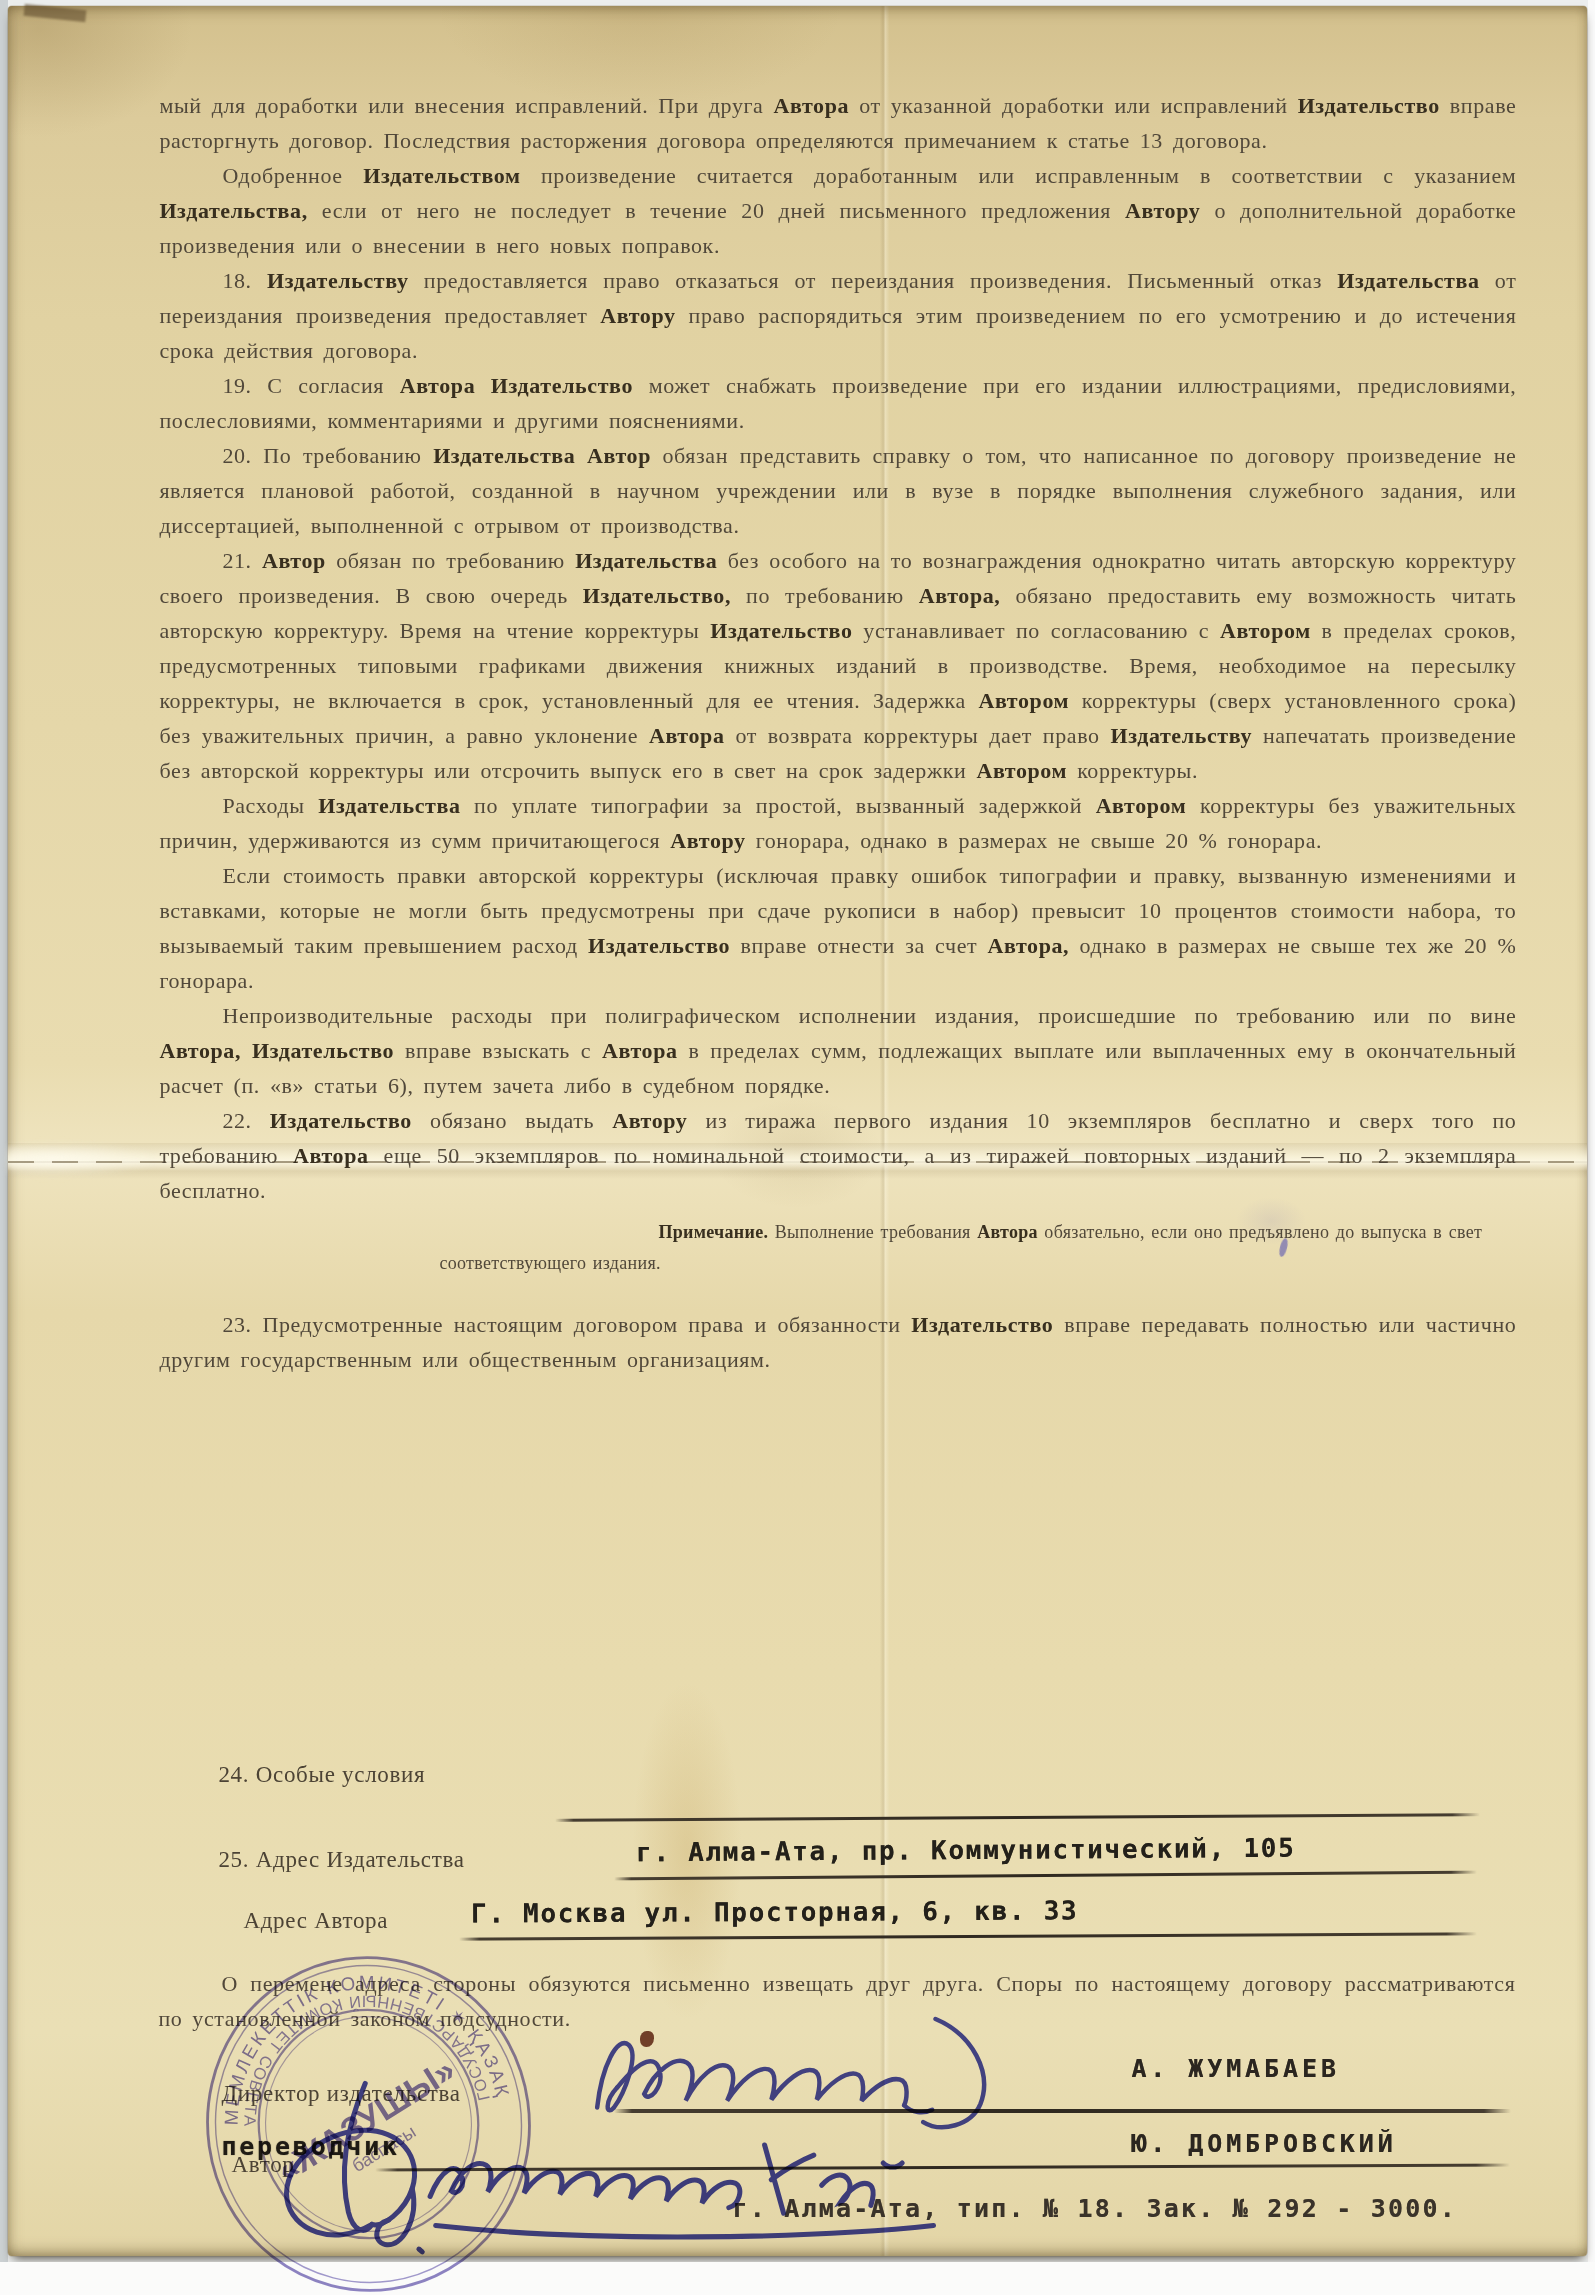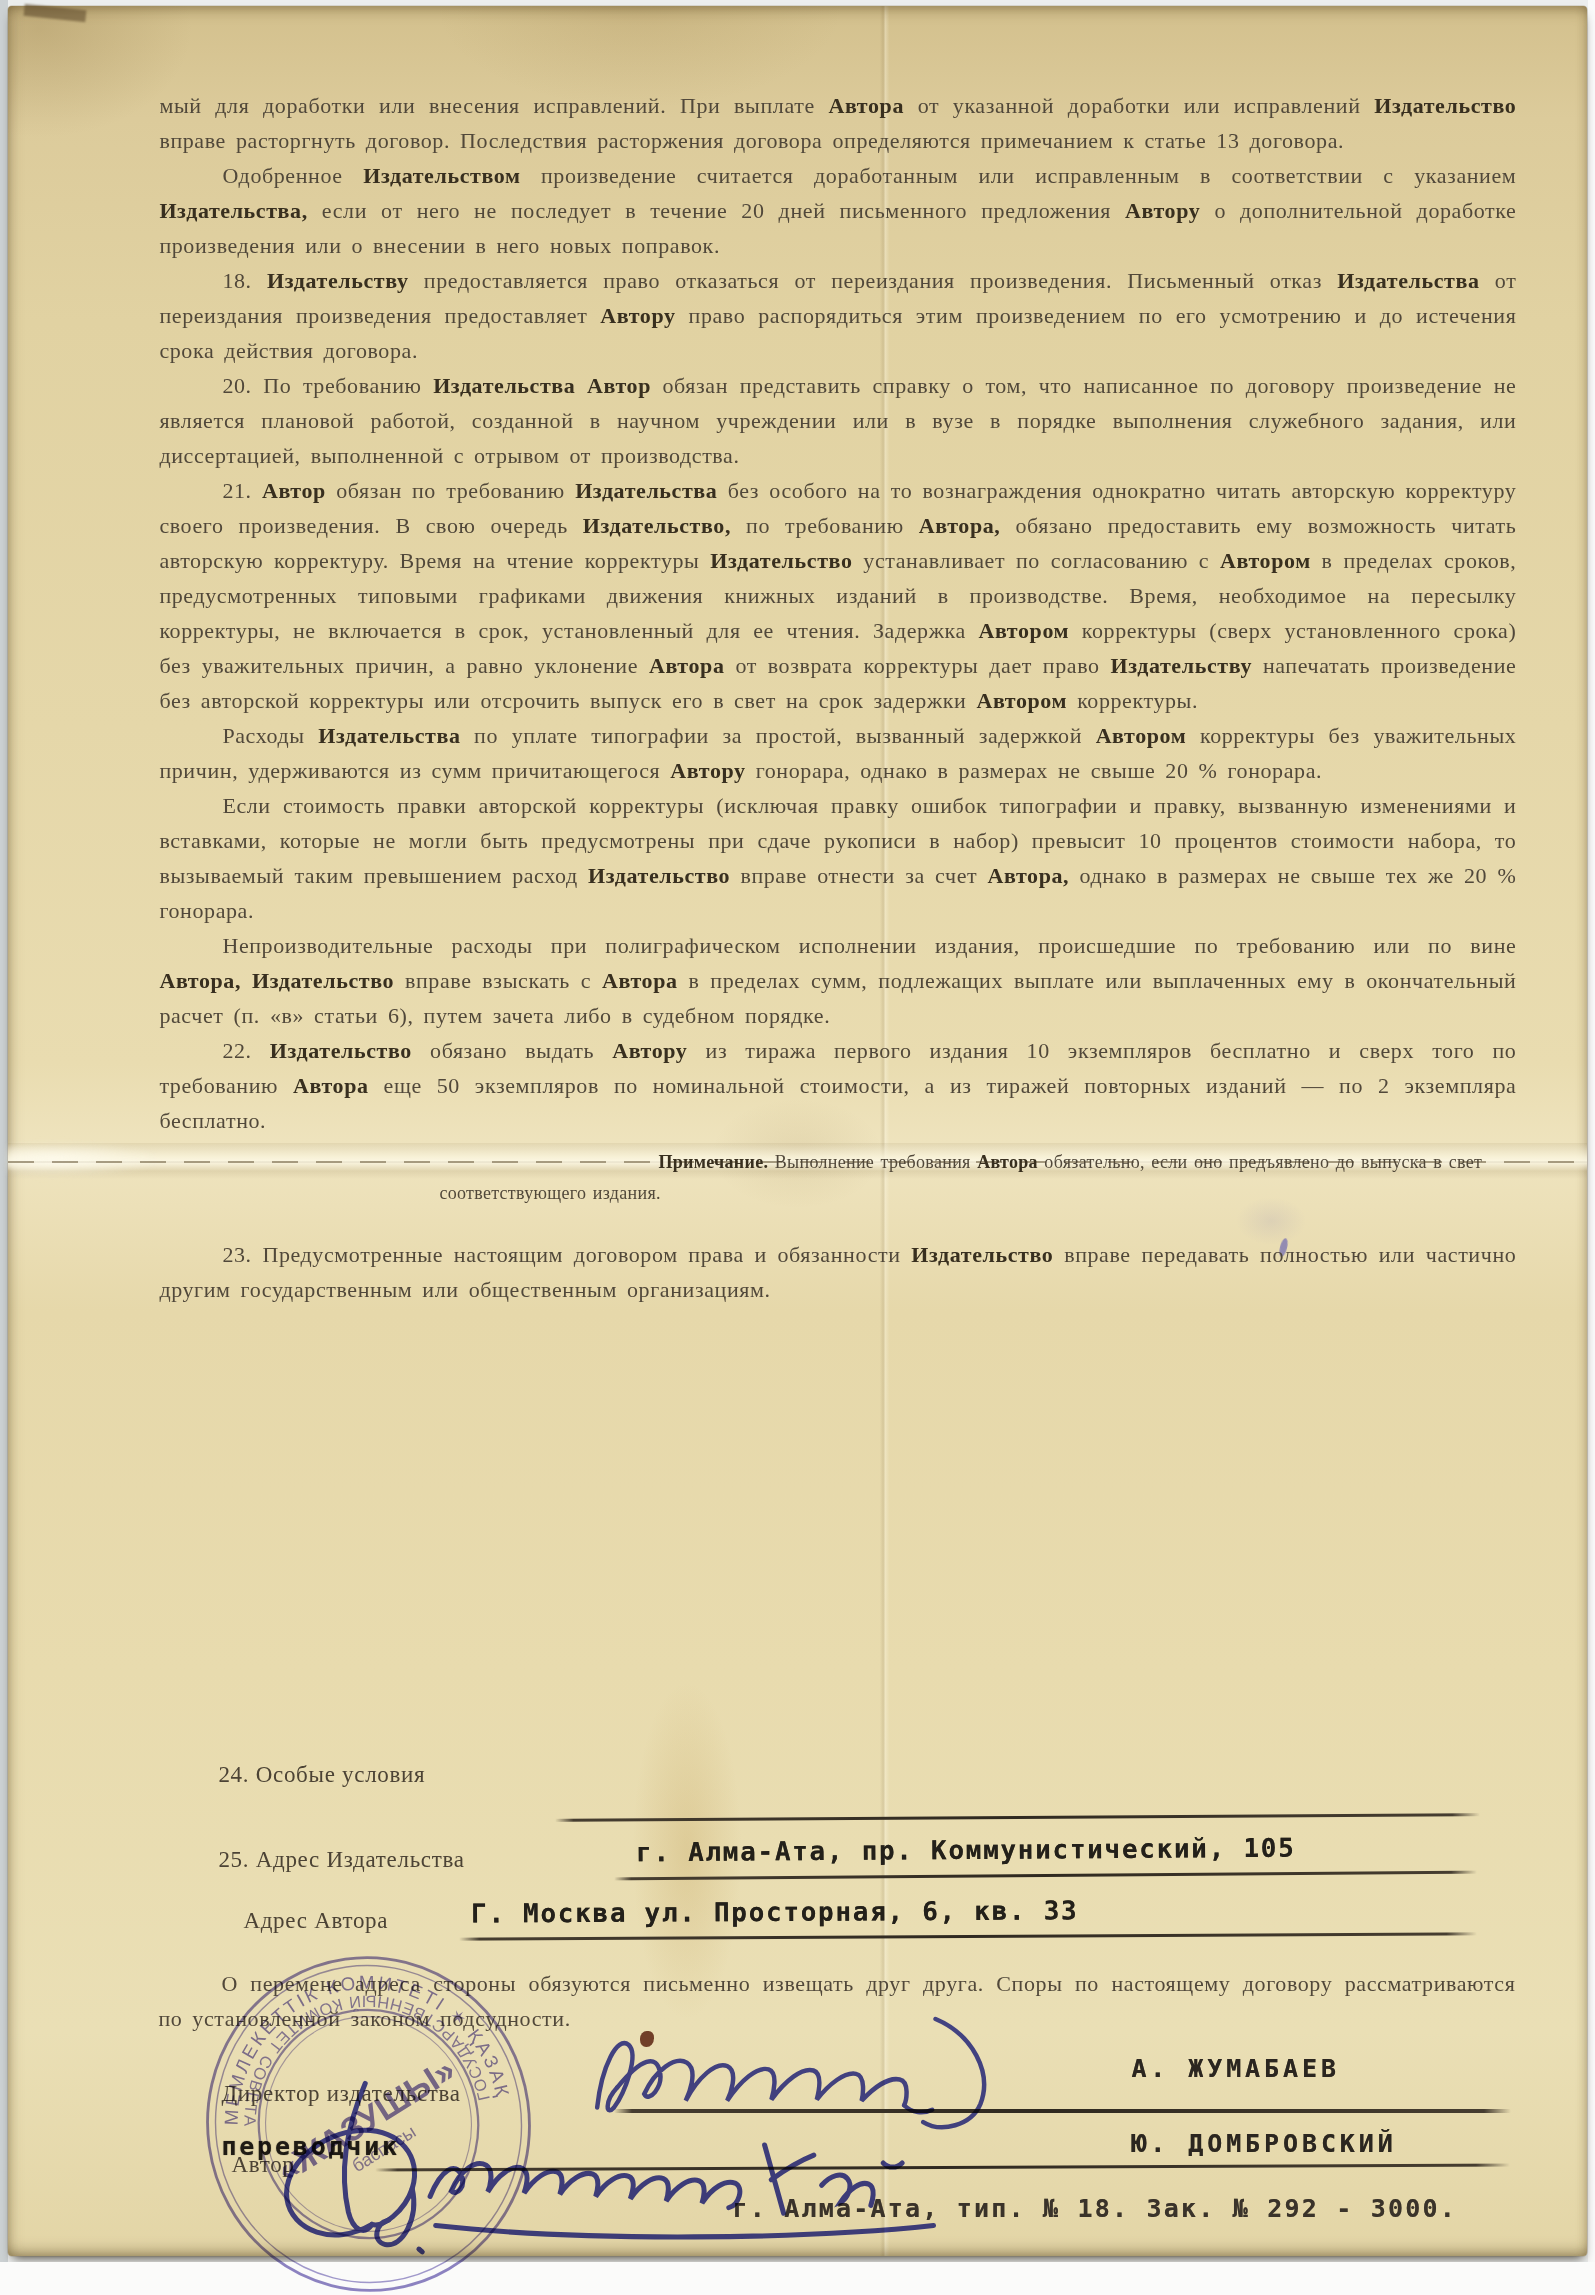--- a/index.html
+++ b/index.html
@@ -51,23 +51,24 @@
 
 <div class="stage">
   <div class="paper">
     <div class="notch"></div>
     <div class="crease"></div>
     <div class="inkdot"></div>
     <div class="rustdot"></div>
 
     <div class="body-text">
       <div>
-          <p class=""><span>мый для доработки или внесения исправлений. При выплате </span><b>Автора</b><span> от указанной доработки или исправлений </span><b>Издательство</b><span> вправе расторгнуть договор. Последствия расторжения договора определяются примечанием к статье 13 договора.</span></p>
+          <p class=""><span>мый для доработки или внесения исправлений. При друга </span><b>Автора</b><span> от указанной доработки или исправлений </span><b>Издательство</b><span> вправе расторгнуть договор. Последствия расторжения договора определяются примечанием к статье 13 договора.</span></p>
           <p class="ind"><span>Одобренное </span><b>Издательством</b><span> произведение считается доработанным или исправленным в соответствии с указанием </span><b>Издательства,</b><span> если от него не последует в течение 20 дней письменного предложения </span><b>Автору</b><span> о дополнительной доработке произведения или о внесении в него новых поправок.</span></p>
           <p class="ind"><span>18. </span><b>Издательству</b><span> предоставляется право отказаться от переиздания произведения. Письменный отказ </span><b>Издательства</b><span> от переиздания произведения предоставляет </span><b>Автору</b><span> право распорядиться этим произведением по его усмотрению и до истечения срока действия договора.</span></p>
+          <p class="ind"><span>19. С согласия </span><b>Автора Издательство</b><span> может снабжать произведение при его издании иллюстрациями, предисловиями, послесловиями, комментариями и другими пояснениями.</span></p>
           <p class="ind"><span>20. По требованию </span><b>Издательства Автор</b><span> обязан представить справку о том, что написанное по договору произведение не является плановой работой, созданной в научном учреждении или в вузе в порядке выполнения служебного задания, или диссертацией, выполненной с отрывом от производства.</span></p>
           <p class="ind"><span>21. </span><b>Автор</b><span> обязан по требованию </span><b>Издательства</b><span> без особого на то вознаграждения однократно читать авторскую корректуру своего произведения. В свою очередь </span><b>Издательство,</b><span> по требованию </span><b>Автора,</b><span> обязано предоставить ему возможность читать авторскую корректуру. Время на чтение корректуры </span><b>Издательство</b><span> устанавливает по согласованию с </span><b>Автором</b><span> в пределах сроков, предусмотренных типовыми графиками движения книжных изданий в производстве. Время, необходимое на пересылку корректуры, не включается в срок, установленный для ее чтения. Задержка </span><b>Автором</b><span> корректуры (сверх установленного срока) без уважительных причин, а равно уклонение </span><b>Автора</b><span> от возврата корректуры дает право </span><b>Издательству</b><span> напечатать произведение без авторской корректуры или отсрочить выпуск его в свет на срок задержки </span><b>Автором</b><span> корректуры.</span></p>
           <p class="ind"><span>Расходы </span><b>Издательства</b><span> по уплате типографии за простой, вызванный задержкой </span><b>Автором</b><span> корректуры без уважительных причин, удерживаются из сумм причитающегося </span><b>Автору</b><span> гонорара, однако в размерах не свыше 20 % гонорара.</span></p>
           <p class="ind"><span>Если стоимость правки авторской корректуры (исключая правку ошибок типографии и правку, вызванную изменениями и вставками, которые не могли быть предусмотрены при сдаче рукописи в набор) превысит 10 процентов стоимости набора, то вызываемый таким превышением расход </span><b>Издательство</b><span> вправе отнести за счет </span><b>Автора,</b><span> однако в размерах не свыше тех же 20 % гонорара.</span></p>
           <p class="ind"><span>Непроизводительные расходы при полиграфическом исполнении издания, происшедшие по требованию или по вине </span><b>Автора, Издательство</b><span> вправе взыскать с </span><b>Автора</b><span> в пределах сумм, подлежащих выплате или выплаченных ему в окончательный расчет (п. «в» статьи 6), путем зачета либо в судебном порядке.</span></p>
           <p class="ind"><span>22. </span><b>Издательство</b><span> обязано выдать </span><b>Автору</b><span> из тиража первого издания 10 экземпляров бесплатно и сверх того по требованию </span><b>Автора</b><span> еще 50 экземпляров по номинальной стоимости, а из тиражей повторных изданий — по 2 экземпляра бесплатно.</span></p>
         </div>
       <p class="note"><span></span><b>Примечание.</b><span> Выполнение требования </span><b>Автора</b><span> обязательно, если оно предъявлено до выпуска в свет соответствующего издания.</span></p>
       <p class="ind gap-top"><span>23. Предусмотренные настоящим договором права и обязанности </span><b>Издательство</b><span> вправе передавать полностью или частично другим государственным или общественным организациям.</span></p>
     </div>

